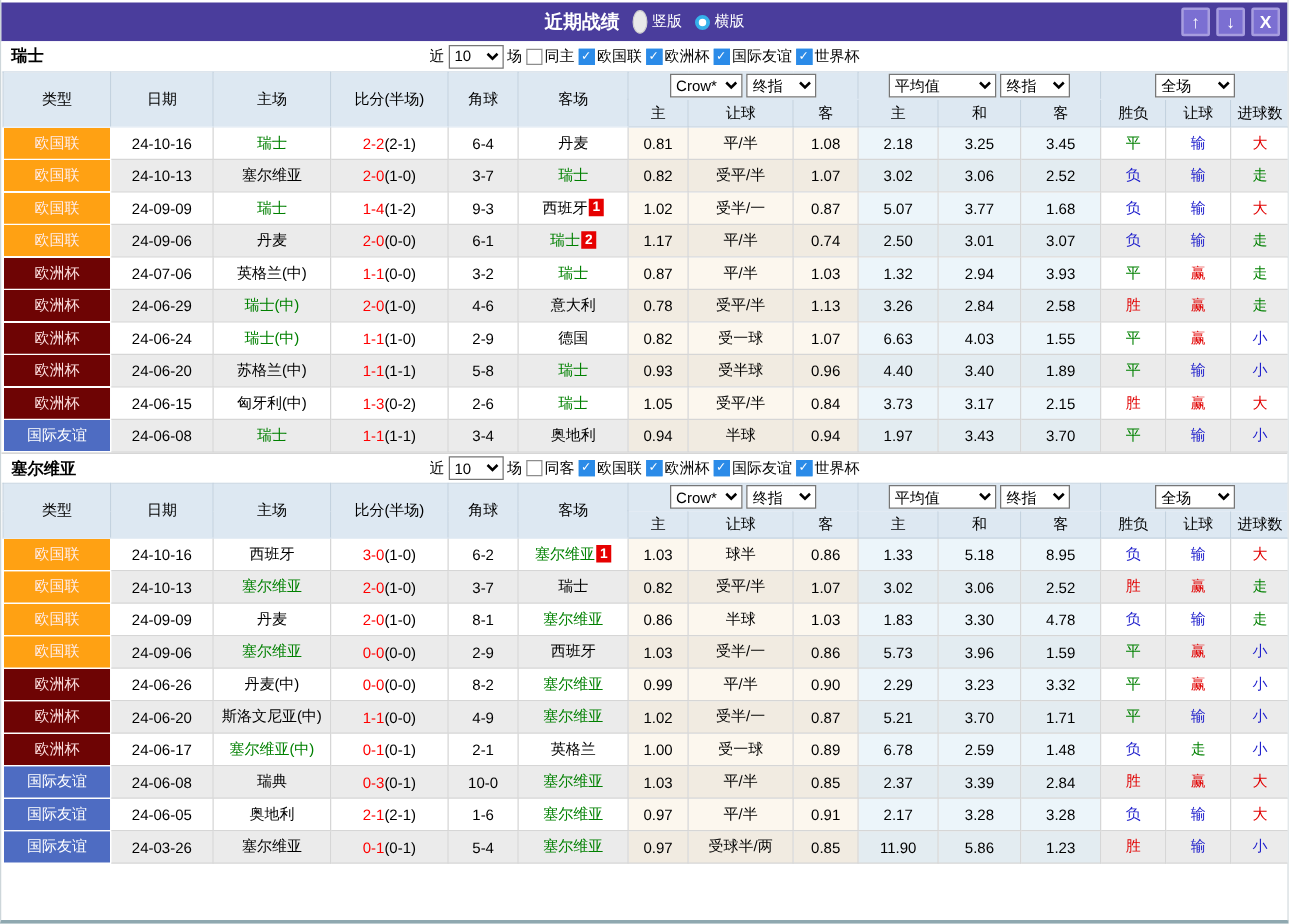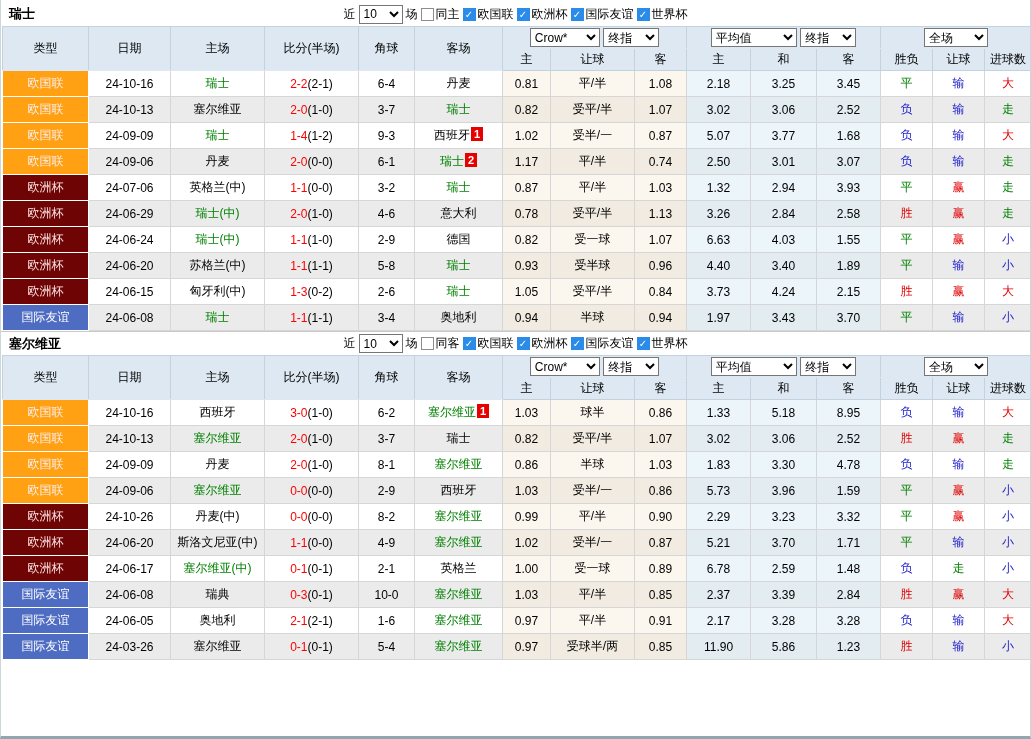--- a/index.html
+++ b/index.html
@@ -28,38 +28,56 @@
   .cklabel { display:inline-flex; align-items:center; gap:2px; cursor:pointer; }
   .cb { width:13px; height:13px; border:1px solid #8d8d8d; background:#fff; display:inline-block;
         font-size:10px; line-height:12px; text-align:center; color:#fff; font-weight:bold; }
   .cb.checked { background:#2b8be8; border-color:#2b8be8; }
   
   table.grid { border-collapse:collapse; table-layout:fixed; width:1029px; margin:0 1px; }
   .grid th, .grid td { border:1px solid #d6d6d6; text-align:center; padding:0; overflow:hidden; white-space:nowrap; }
   .grid thead th { background:#dde8f2; font-weight:normal; height:22px; border-color:#c3d2df; }
   .grid thead tr.grp th { border-bottom-color:#dde8f2; }
   .grid thead select { vertical-align:middle; }
-  .w-book { width:70px; } .w-final { width:56px; } .w-avg { width:86px; } .w-scope { width:64px; }
+  .w-book { width:58px; } .w-final { width:56px; } .w-avg { width:86px; } .w-scope { width:64px; }
   .grid td { height:26px; font-size:12px; }
   tr.odd td { background:#fff; }
   tr.even td { background:#ebebeb; }
   tr.odd td.ocell { background:#fcf7ee; }
   tr.odd td.acell { background:#ecf5fa; }
   tr.even td.ocell { background:#f1ebe1; }
   tr.even td.acell { background:#e3ecf1; }
   td.type { border-color:#fff; font-size:12px; }
   .badge { display:inline-block; min-width:12px; height:14px; line-height:14px; padding:0 1px;
            font-size:11px; font-weight:bold; margin-left:1px; vertical-align:1px; }
   .summary { height:23px; line-height:23px; text-align:center; border:1px solid #d6d6d6; border-top:none;
              margin:0 1px; background:#fff; }
 </style>
 </head>
 <body>
 
 <div class="widget">
+  <div class="titlebar" style="background: rgb(74, 61, 156);">
+    <div class="title-center">
+      <span class="title">近期战绩</span>
+      <span class="rlabel">
+        <span class="radio sel"></span>
+        <span>竖版</span>
+      </span>
+      <span class="rlabel">
+        <span class="radio unsel" style="border-color: rgb(53, 177, 234);"></span>
+        <span>横版</span>
+      </span>
+    </div>
+    <div class="title-buttons">
+      <div class="tbtn" style="background: rgb(123, 111, 210); border-color: rgb(167, 157, 223);"><span>↑</span></div>
+      <div class="tbtn" style="background: rgb(123, 111, 210); border-color: rgb(167, 157, 223);"><span>↓</span></div>
+      <div class="tbtn" style="background: rgb(123, 111, 210); border-color: rgb(167, 157, 223);"><span>X</span></div>
+    </div>
+  </div>
   <div id="sections">
   <div class="section">
     <div class="filterbar">
       <span class="teamname">瑞士</span>
       <span class="filters">
         <span>近</span>
         <select class="sel count"><option>10</option></select>
         <span>场</span>
         <label class="cklabel">
           <span class="cb"></span>
@@ -276,21 +294,21 @@
               <td class="type" style="background: rgb(110, 4, 4); color: rgb(255, 227, 227);">欧洲杯</td>
               <td>24-06-15</td>
               <td><span>匈牙利(中)</span></td>
               <td><span style="color: rgb(255, 0, 0);">1-3</span><span>(0-2)</span></td>
               <td>2-6</td>
               <td><span style="color: rgb(0, 128, 0);">瑞士</span></td>
               <td class="ocell">1.05</td>
               <td class="ocell">受平/半</td>
               <td class="ocell">0.84</td>
               <td class="acell">3.73</td>
-              <td class="acell">4.24</td>
+              <td class="acell">3.17</td>
               <td class="acell">2.15</td>
               <td style="color: rgb(225, 0, 0);">胜</td>
               <td style="color: rgb(225, 0, 0);">赢</td>
               <td style="color: rgb(225, 0, 0);">大</td>
             </tr>
             <tr class="even">
               <td class="type" style="background: rgb(78, 108, 194); color: rgb(255, 255, 255);">国际友谊</td>
               <td>24-06-08</td>
               <td><span style="color: rgb(0, 128, 0);">瑞士</span></td>
               <td><span style="color: rgb(255, 0, 0);">1-1</span><span>(1-1)</span></td>
@@ -455,21 +473,21 @@
               <td class="ocell">0.86</td>
               <td class="acell">5.73</td>
               <td class="acell">3.96</td>
               <td class="acell">1.59</td>
               <td style="color: rgb(0, 128, 0);">平</td>
               <td style="color: rgb(225, 0, 0);">赢</td>
               <td style="color: rgb(32, 32, 204);">小</td>
             </tr>
             <tr class="odd">
               <td class="type" style="background: rgb(110, 4, 4); color: rgb(255, 227, 227);">欧洲杯</td>
-              <td>24-10-26</td>
+              <td>24-06-26</td>
               <td><span>丹麦(中)</span></td>
               <td><span style="color: rgb(255, 0, 0);">0-0</span><span>(0-0)</span></td>
               <td>8-2</td>
               <td><span style="color: rgb(0, 128, 0);">塞尔维亚</span></td>
               <td class="ocell">0.99</td>
               <td class="ocell">平/半</td>
               <td class="ocell">0.90</td>
               <td class="acell">2.29</td>
               <td class="acell">3.23</td>
               <td class="acell">3.32</td>

